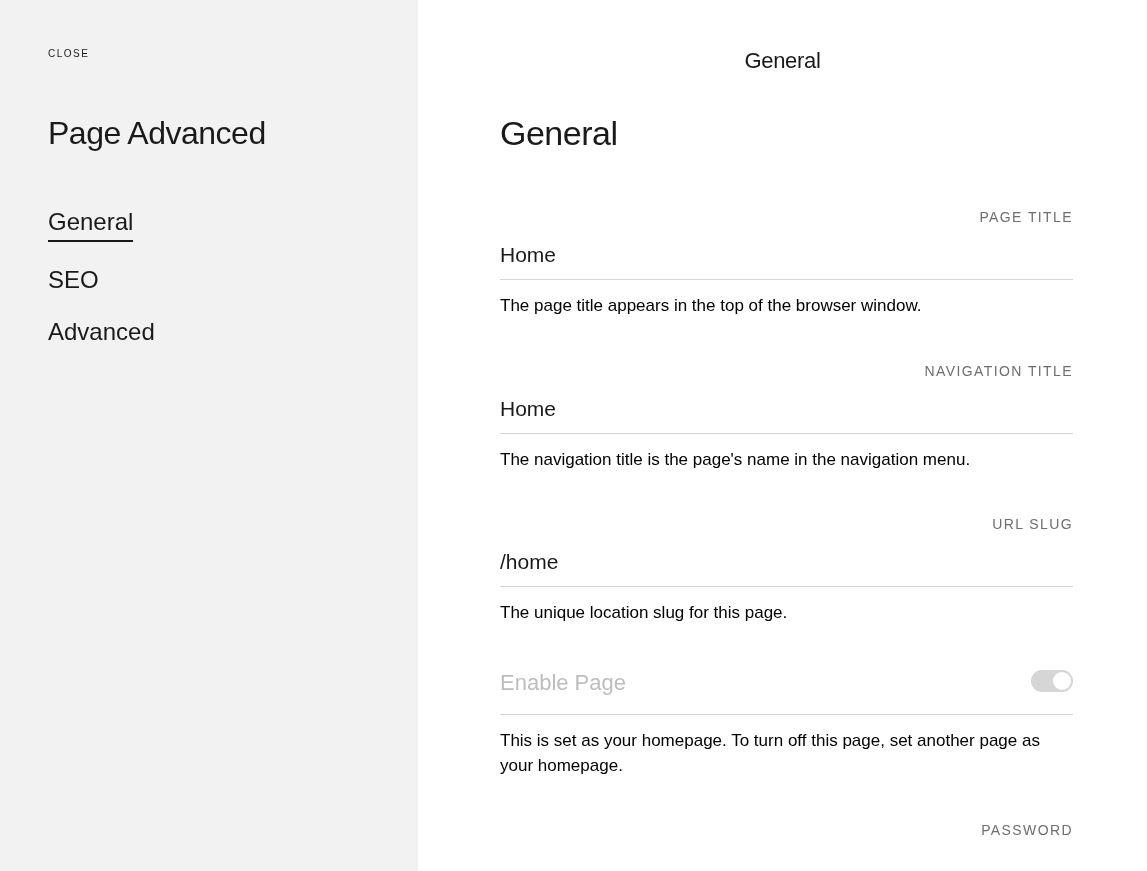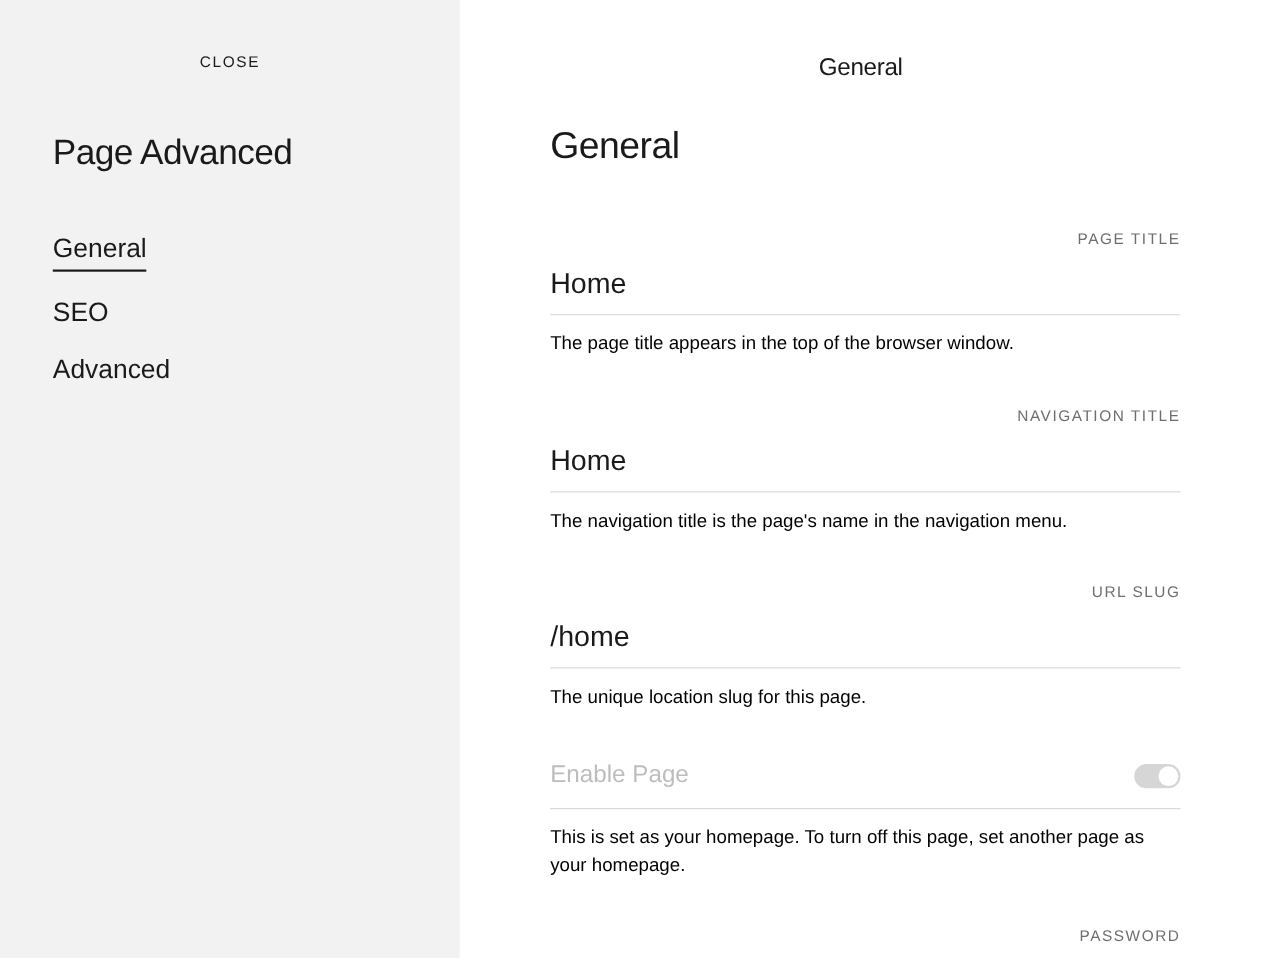--- a/index.html
+++ b/index.html
@@ -15,27 +15,26 @@
       overflow: hidden;
       background: #fff;
     }
     .sidebar {
       width: 418px;
       background: #f2f2f2;
       padding: 48px 48px 0 48px;
       flex-shrink: 0;
     }
     .close-btn {
-      font-size: 14px;
+      font-size: 10px;
       font-weight: 500;
       letter-spacing: 1.5px;
       color: #1a1a1a;
       cursor: pointer;
       margin-bottom: 56px;
-      text-align: center;
     }
     .page-settings-title {
       font-size: 32px;
       font-weight: 500;
       color: #1a1a1a;
       margin-bottom: 56px;
       letter-spacing: -0.5px;
     }
     .nav-item {
       font-size: 24px;
@@ -88,37 +87,37 @@
       letter-spacing: 1.4px;
       color: #6e6e6e;
       margin-bottom: 18px;
       text-transform: uppercase;
       text-align: right;
     }
     .field-input {
       width: 100%;
       border: none;
       border-bottom: 1px solid #d6d6d6;
-      font-size: 26px;
+      font-size: 21px;
       font-weight: 400;
       color: #1a1a1a;
       padding: 0 0 12px 0;
       outline: none;
       background: transparent;
       font-family: inherit;
     }
     .field-help {
       font-size: 17px;
       color: #000000;
       margin-top: 14px;
       line-height: 1.45;
     }
     .toggle-row {
       display: flex;
-      align-items: flex-end;
+      align-items: flex-start;
       justify-content: space-between;
       border-bottom: 1px solid #d6d6d6;
       padding-bottom: 18px;
     }
     .toggle-label {
       font-size: 22px;
       color: #bdbdbd;
     }
     .toggle {
       width: 42px;

